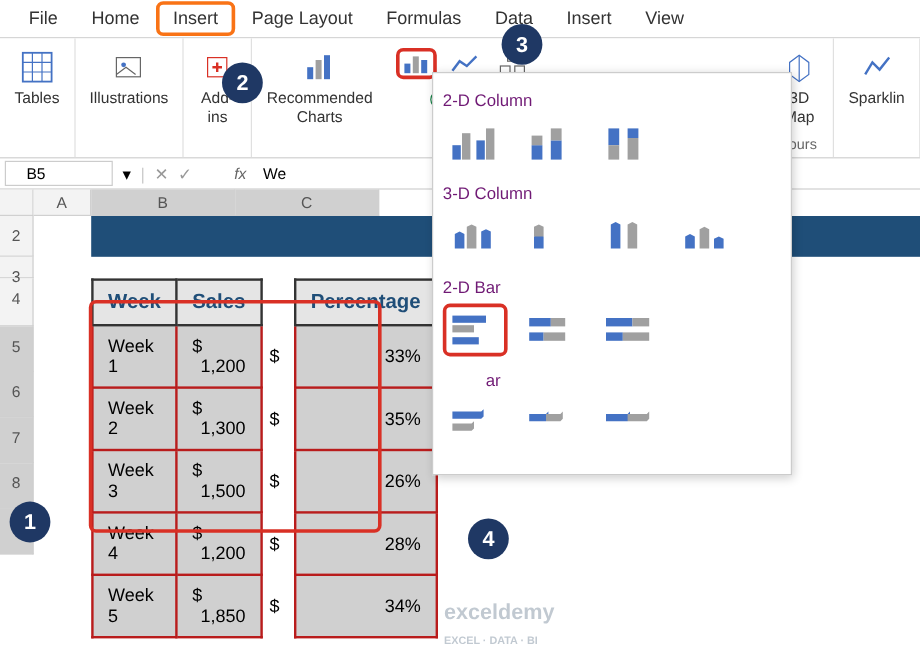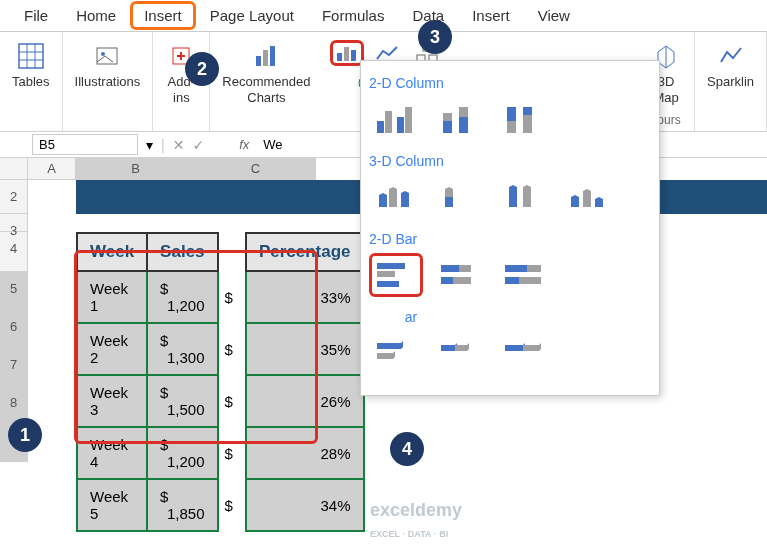--- a/index.html
+++ b/index.html
@@ -15,42 +15,42 @@
 .ribbon-buttons { display: flex; gap: 6px; align-items: flex-start; }
 .ribbon-btn { display: flex; flex-direction: column; align-items: center; padding: 4px; cursor: pointer; font-size: 13px; color: #333; }
 .ribbon-btn .icon { width: 32px; height: 32px; display: flex; align-items: center; justify-content: center; margin-bottom: 2px; }
 .ribbon-btn-label { line-height: 1.2; text-align: center; }
 
 .charts-row { display: flex; gap: 6px; }
 .chart-btn { width: 34px; height: 26px; border: 1px solid transparent; display: flex; align-items: center; justify-content: center; cursor: pointer; }
 .chart-btn.highlighted { border: 3px solid #d93025; border-radius: 6px; }
 
 .name-box-row { display: flex; align-items: center; height: 26px; border-bottom: 1px solid #d0d0d0; padding-left: 4px; gap: 8px; }
-.name-box { width: 106px; border: 1px solid #ccc; padding: 2px 6px; font-size: 13px; margin-left: 28px; }
+.name-box { width: 90px; border: 1px solid #ccc; padding: 2px 17px; font-size: 13px; }
 .fx-label { font-size: 13px; color: #666; font-style: italic; margin-left: 27px; }
 .formula-bar { flex: 1; padding: 2px 6px; font-size: 13px; }
 
 .sheet { position: relative; }
 .col-headers { display: flex; }
 .col-header { border-right: 1px solid #d0d0d0; border-bottom: 1px solid #d0d0d0; text-align: center; font-size: 13px; color: #555; height: 22px; line-height: 22px; background: #f3f3f3; }
 .row-headers { position: absolute; left: 0; top: 22px; }
 .row-header { width: 28px; border-right: 1px solid #d0d0d0; border-bottom: 1px solid #d0d0d0; text-align: center; font-size: 13px; color: #555; height: 34px; line-height: 34px; background: #f3f3f3; }
 
 .data-area { position: absolute; left: 28px; top: 22px; }
 .title-bar { background: #1f4e78; color: #fff; font-weight: bold; text-align: center; height: 34px; line-height: 34px; width: 720px; font-size: 18px;}
 .data-table { border-collapse: collapse; margin-top: 34px; margin-left: 48px; }
 .data-table th { background: #e5e5e5; border: 2px solid #333; padding: 8px 12px; color: #1f4e78; font-weight: bold; font-size: 17px; text-align: center; }
-.data-table td { border: 2px solid #15803d; padding: 8px 12px; height: 34px; font-size: 15px; }
+.data-table td { border: 2px solid #b91c1c; padding: 8px 12px; height: 34px; font-size: 15px; }
 .data-table td.week { width: 95px; }
 .data-table td.sales { width: 115px; text-align: right; }
 .data-table td.pct { text-align: right; width: 90px; }
 .selected-range td { background: #d0d0d0; }
 
 .chart-dropdown { position: absolute; left: 360px; top: 60px; width: 300px; background: #fff; border: 1px solid #ccc; box-shadow: 2px 2px 8px rgba(0,0,0,0.2); padding: 8px; z-index: 100; }
-.chart-section-title { font-size: 14px; color: #3b82f6; margin: 6px 0; font-weight: 500; }
+.chart-section-title { font-size: 14px; color: #701a75; margin: 6px 0; font-weight: 500; }
 .chart-options { display: flex; gap: 10px; margin-bottom: 12px; }
 .chart-option { width: 54px; height: 44px; display: flex; align-items: center; justify-content: center; cursor: pointer; }
 .chart-option.highlighted { border: 3px solid #d93025; border-radius: 6px; }
 
 .callout { position: absolute; width: 34px; height: 34px; border-radius: 50%; background: #1f3864; color: #fff; font-weight: bold; font-size: 18px; display: flex; align-items: center; justify-content: center; z-index: 200; }
 .callout.c1 { left: 8px; top: 418px; }
 .callout.c2 { left: 185px; top: 52px; }
 .callout.c3 { left: 418px; top: 20px; }
 .callout.c4 { left: 390px; top: 432px; }
 

